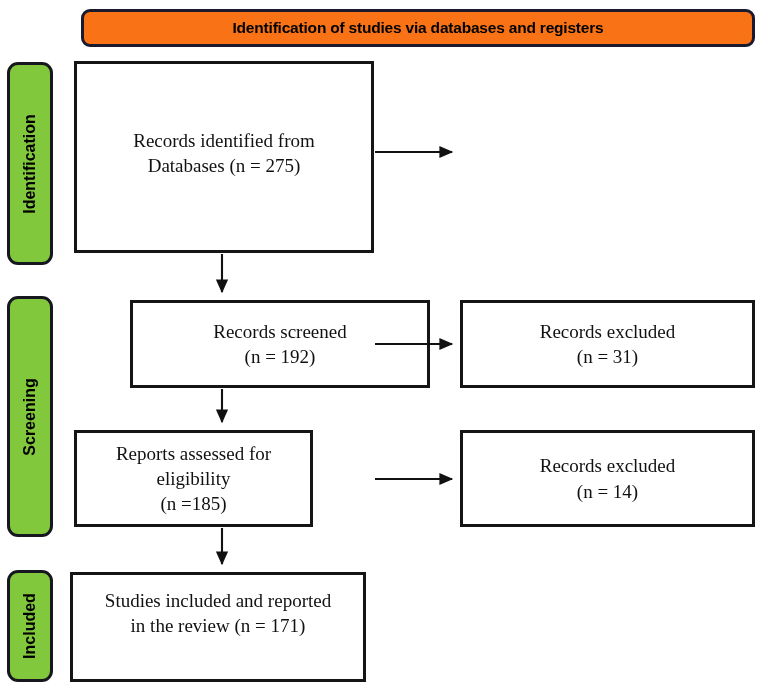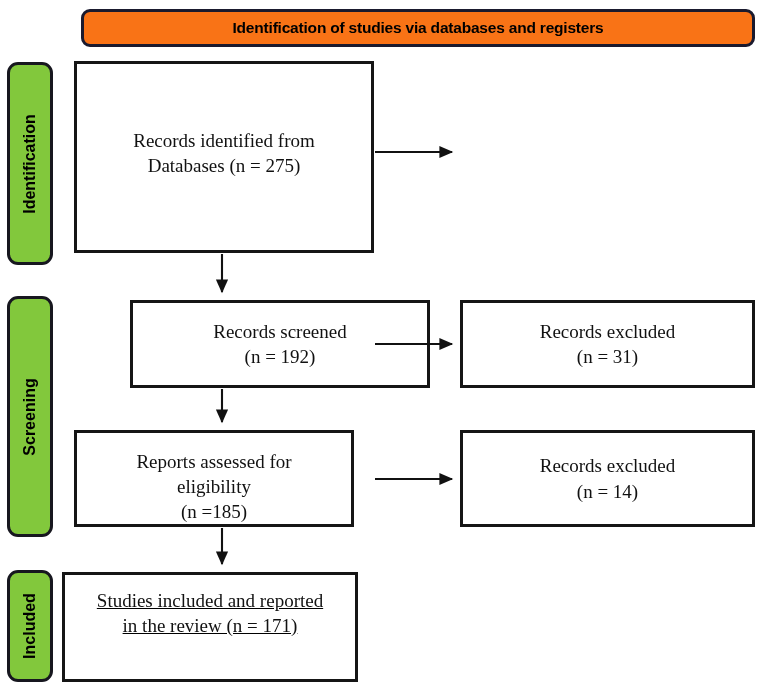--- a/index.html
+++ b/index.html
@@ -89,23 +89,23 @@
     line-height: 1.32;
     color: #111111;
     padding: 0 8px;
     white-space: pre-line;
   }
 
   #box-records-identified { left: 74px;  top: 61px;  width: 300px; height: 192px; }
   #box-records-removed    { left: 460px; top: 61px;  width: 295px; height: 192px; }
   #box-records-screened   { left: 90px;  top: 300px; width: 300px; height: 88px; margin-left: 40px;  }
   #box-records-excluded-1 { left: 460px; top: 300px; width: 295px; height: 88px;  }
-  #box-reports-assessed   { left: 74px;  top: 430px; width: 280px; height: 97px; align-items: flex-end;  }
+  #box-reports-assessed   { left: 74px;  top: 430px; width: 239px; height: 97px;  }
   #box-records-excluded-2 { left: 460px; top: 430px; width: 295px; height: 97px;  }
-  #box-studies-included   { left: 62px;  top: 572px; width: 296px; height: 110px; text-decoration: underline; }
+  #box-studies-included   { left: 70px;  top: 572px; width: 296px; height: 110px; }
 
   
   #box-records-identified .flow-box-text,
   #box-records-removed .flow-box-text { transform: translateY(-4px); }
   #box-studies-included .flow-box-text { transform: translateY(-14px); }
 
   
   #connectors {
     position: absolute;
     left: 0;

